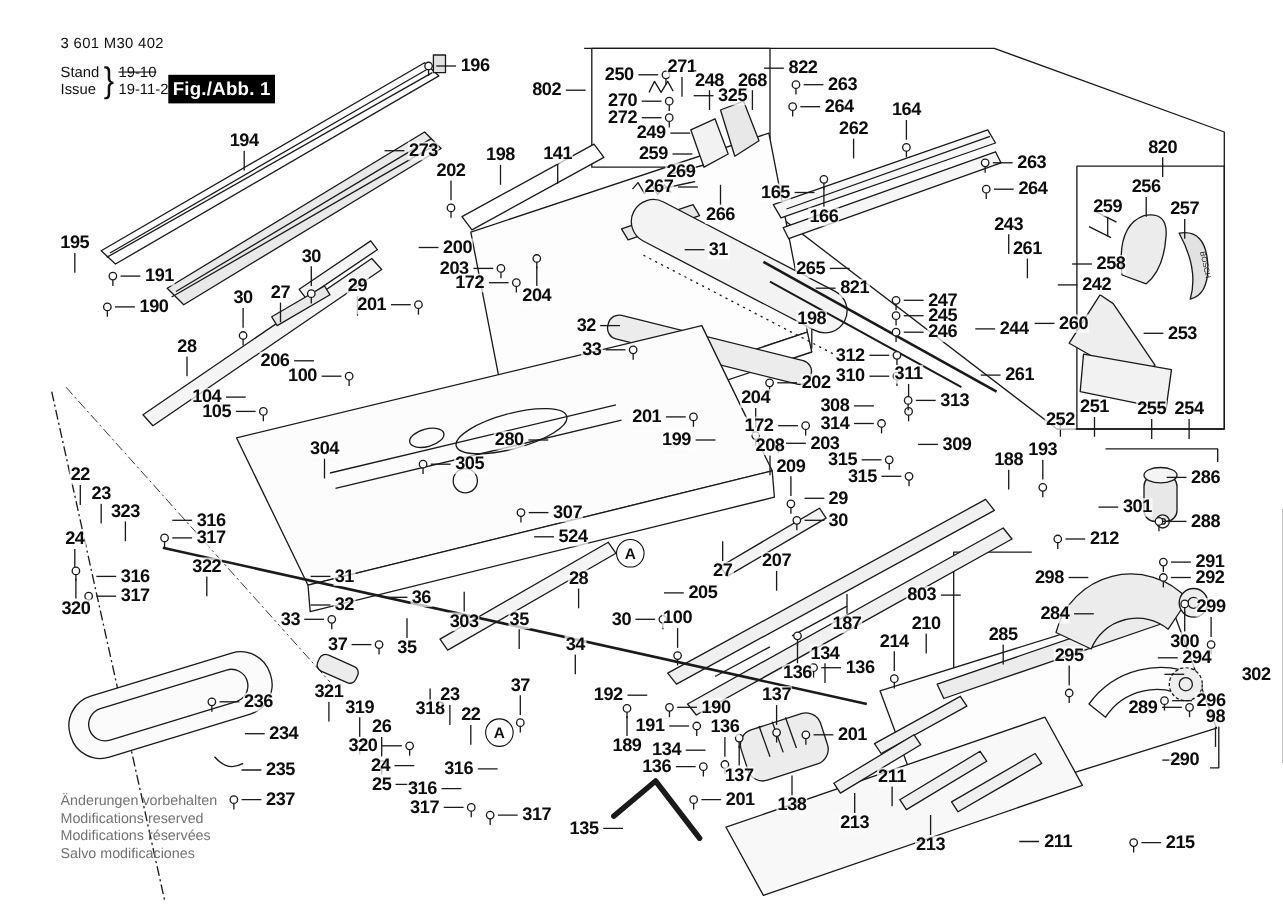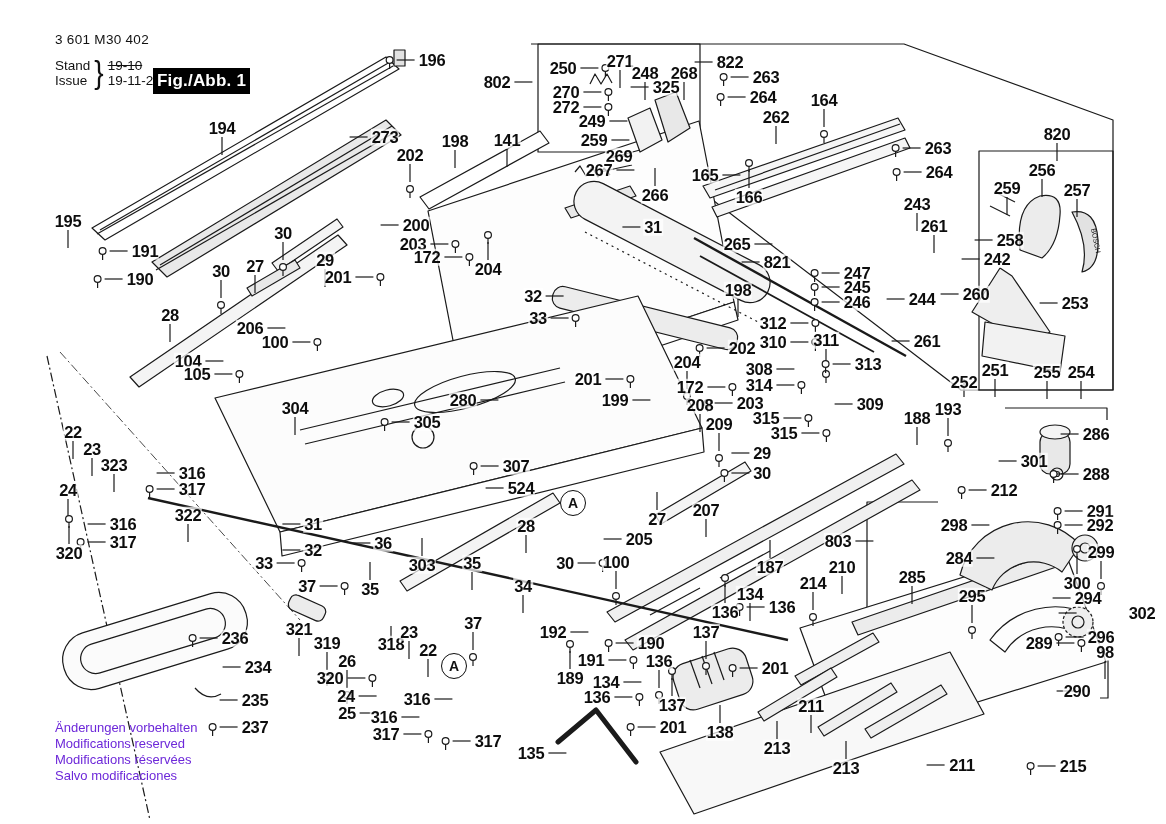--- a/index.html
+++ b/index.html
@@ -14,21 +14,21 @@
           font-weight:bold;font-size:14px;display:flex;align-items:center;justify-content:center;}
   .titleblock{position:absolute;left:55px;top:32px;}
   .partno{font-size:13.5px;letter-spacing:0.3px;margin-bottom:10px;}
   .standissue{display:flex;align-items:center;gap:4px;font-size:13.5px;}
   .si-col{display:flex;flex-direction:column;line-height:15px;}
   .brace{font-size:28px;font-weight:normal;transform:scaleY(1.15);}
   .strike{text-decoration:line-through;}
   .figbox{position:absolute;left:153px;top:68px;width:97px;height:26px;background:#000;
           color:#fff;font-weight:bold;font-size:17px;display:flex;align-items:center;
           justify-content:center;letter-spacing:0.2px;}
-  .footer{position:absolute;left:55px;top:720px;font-size:13px;line-height:16px;color:#6d28d9;}
+  .footer{position:absolute;left:55px;top:720px;font-size:13px;line-height:16px;color:#737373;}
 </style>
 </head>
 <body>
 
 <div class="stage">
 
   <svg class="art" width="1166" height="824" viewBox="0 0 1166 824" stroke="#1a1a1a" stroke-width="1.2" fill="none" stroke-linejoin="round">
 
     <g>
       <polyline points="531,44 904,44 1113,120 1113,390 961,390 650,152"></polyline>

